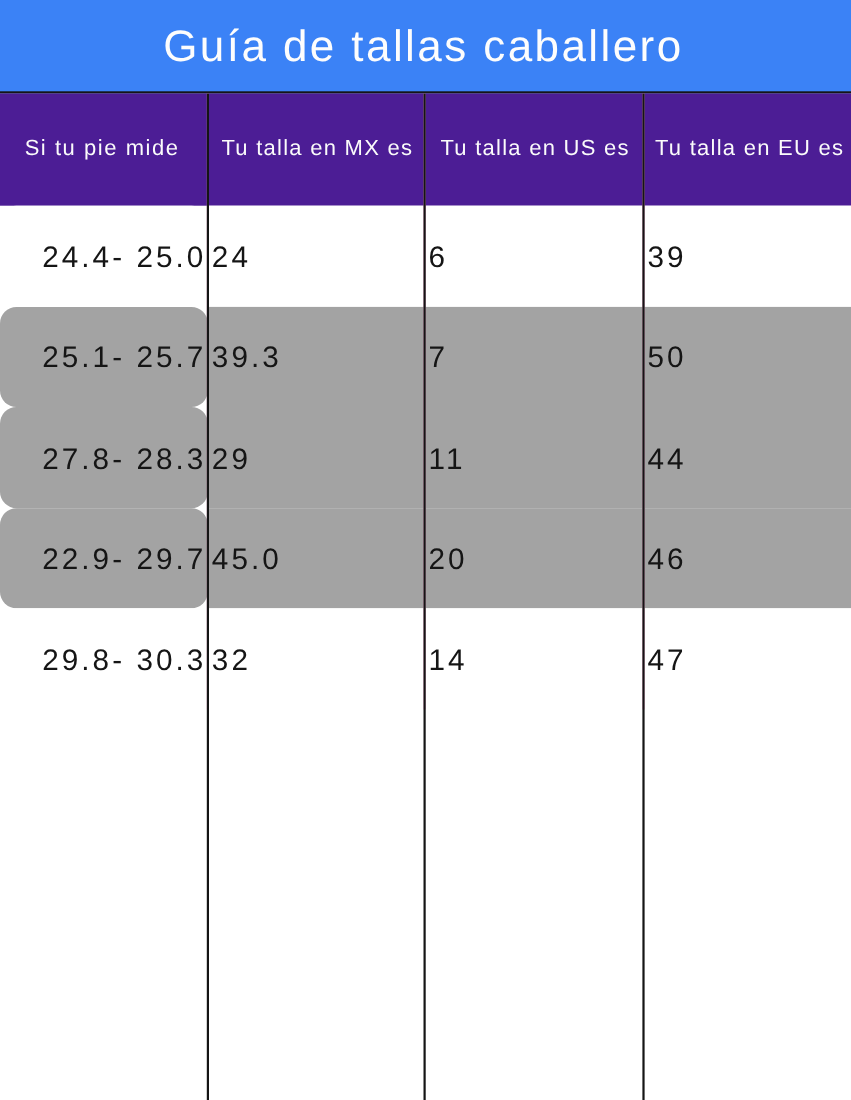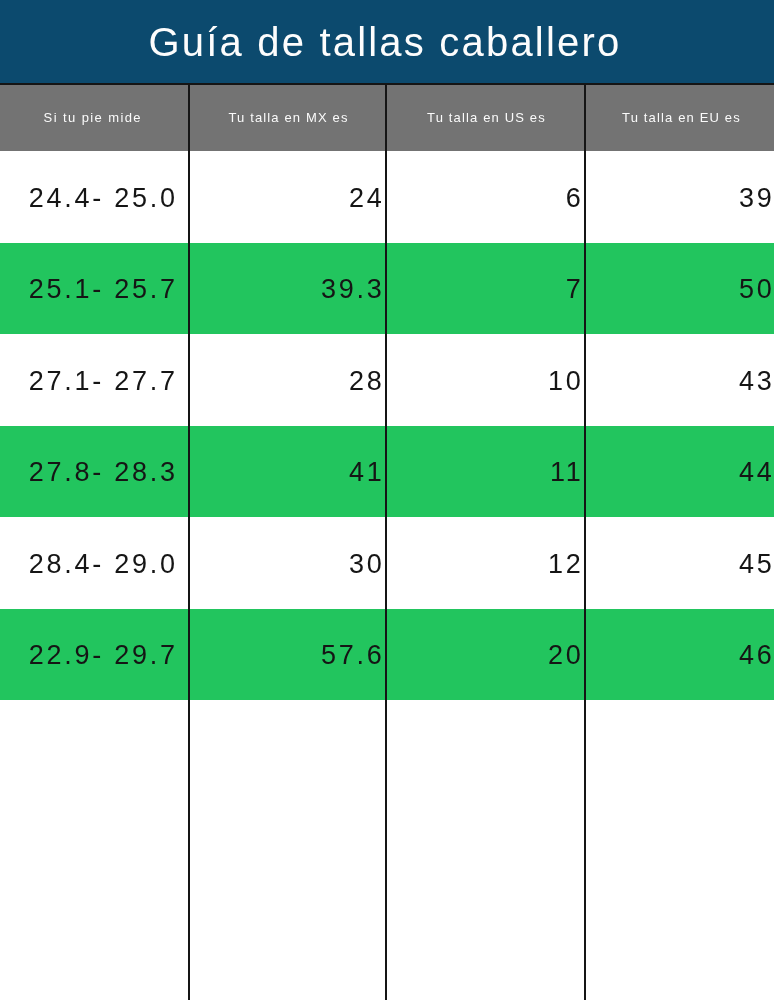--- a/index.html
+++ b/index.html
@@ -5,57 +5,57 @@
   html, body { margin:0; padding:0; }
   body {
     width:774px; height:1000px; background:#ffffff;
     font-family:"Liberation Sans", sans-serif;
     overflow:hidden;
     -webkit-font-smoothing:antialiased;
   }
   .sheet { position:relative; width:774px; height:1000px; overflow:hidden; transform:translateZ(0); }
 
   .title-bar {
-    height:85px; background:#0c4a6e;
+    height:85px; background:#3b82f6;
     display:flex; align-items:center; justify-content:center;
     border-bottom:2px solid #151515;
     box-sizing:border-box;
   }
   .title {
     color:#fdfdfd; font-size:40px; font-weight:400;
     letter-spacing:2.2px; line-height:1;
     position:relative; top:0px; padding-right:4.2px;
   }
 
   table.size-table { border-collapse:collapse; width:774px; table-layout:fixed; }
 
   thead th {
-    background:#737373; color:#fbfbfb;
-    height:66px; font-size:13px; font-weight:400;
+    background:#4c1d95; color:#fbfbfb;
+    height:102px; font-size:20px; font-weight:400;
     letter-spacing:1.15px; vertical-align:middle;
   }
   thead th span { display:inline-block; padding-left:2.8px; position:relative; top:-1px; }
   thead th.col-1 span { letter-spacing:1.4px; position:relative; left:-2.4px; }
   th, td { border-left:2px solid #f9a8d4; padding:0; }
   th:first-child, td:first-child { border-left:none; }
 
   tbody td {
     height:91.53px; font-size:27px;
     font-family:"Liberation Sans", sans-serif; color:#151515;
     vertical-align:middle; background:#ffffff;
     letter-spacing:2.76px;
   }
-  tbody tr.alt td { background:#22c55e; }
+  tbody tr.alt td { background:#a3a3a3; }
   .col-rule { position:absolute; width:2px; background:#151515; top:85px; bottom:0; }
   .col-rule.r1 { left:187.6px; }
   .col-rule.r2 { left:384.6px; }
   .col-rule.r3 { left:583.6px; }
   tbody td span { display:inline-block; position:relative; top:1.5px; }
-  td.measure { text-align:center; padding-left:19px; }
-  td.val { text-align:right; padding-left:3px; }
+  td.measure { text-align:right; padding-left:19px;border-radius:15px; }
+  td.val { text-align:left; padding-left:3px; }
 </style>
 </head>
 <body>
 
 <div class="sheet">
   <div class="title-bar">
     <div class="title">Guía de tallas caballero</div>
   </div>
   <table class="size-table">
     <colgroup>
@@ -78,42 +78,36 @@
           <td class="val"><span>24</span></td>
           <td class="val"><span>6</span></td>
           <td class="val"><span>39</span></td>
         </tr>
         <tr class="alt">
           <td class="measure"><span>25.1- 25.7</span></td>
           <td class="val"><span>39.3</span></td>
           <td class="val"><span>7</span></td>
           <td class="val"><span>50</span></td>
         </tr>
-        <tr>
-          <td class="measure"><span>27.1- 27.7</span></td>
-          <td class="val"><span>28</span></td>
-          <td class="val"><span>10</span></td>
-          <td class="val"><span>43</span></td>
-        </tr>
         <tr class="alt">
           <td class="measure"><span>27.8- 28.3</span></td>
-          <td class="val"><span>41</span></td>
+          <td class="val"><span>29</span></td>
           <td class="val"><span>11</span></td>
           <td class="val"><span>44</span></td>
         </tr>
-        <tr>
-          <td class="measure"><span>28.4- 29.0</span></td>
-          <td class="val"><span>30</span></td>
-          <td class="val"><span>12</span></td>
-          <td class="val"><span>45</span></td>
-        </tr>
         <tr class="alt">
           <td class="measure"><span>22.9- 29.7</span></td>
-          <td class="val"><span>57.6</span></td>
+          <td class="val"><span>45.0</span></td>
           <td class="val"><span>20</span></td>
           <td class="val"><span>46</span></td>
+        </tr>
+        <tr>
+          <td class="measure"><span>29.8- 30.3</span></td>
+          <td class="val"><span>32</span></td>
+          <td class="val"><span>14</span></td>
+          <td class="val"><span>47</span></td>
         </tr>
       </tbody>
   </table>
   <div class="col-rule r1"></div>
   <div class="col-rule r2"></div>
   <div class="col-rule r3"></div>
 </div>
 
 </body></html>

